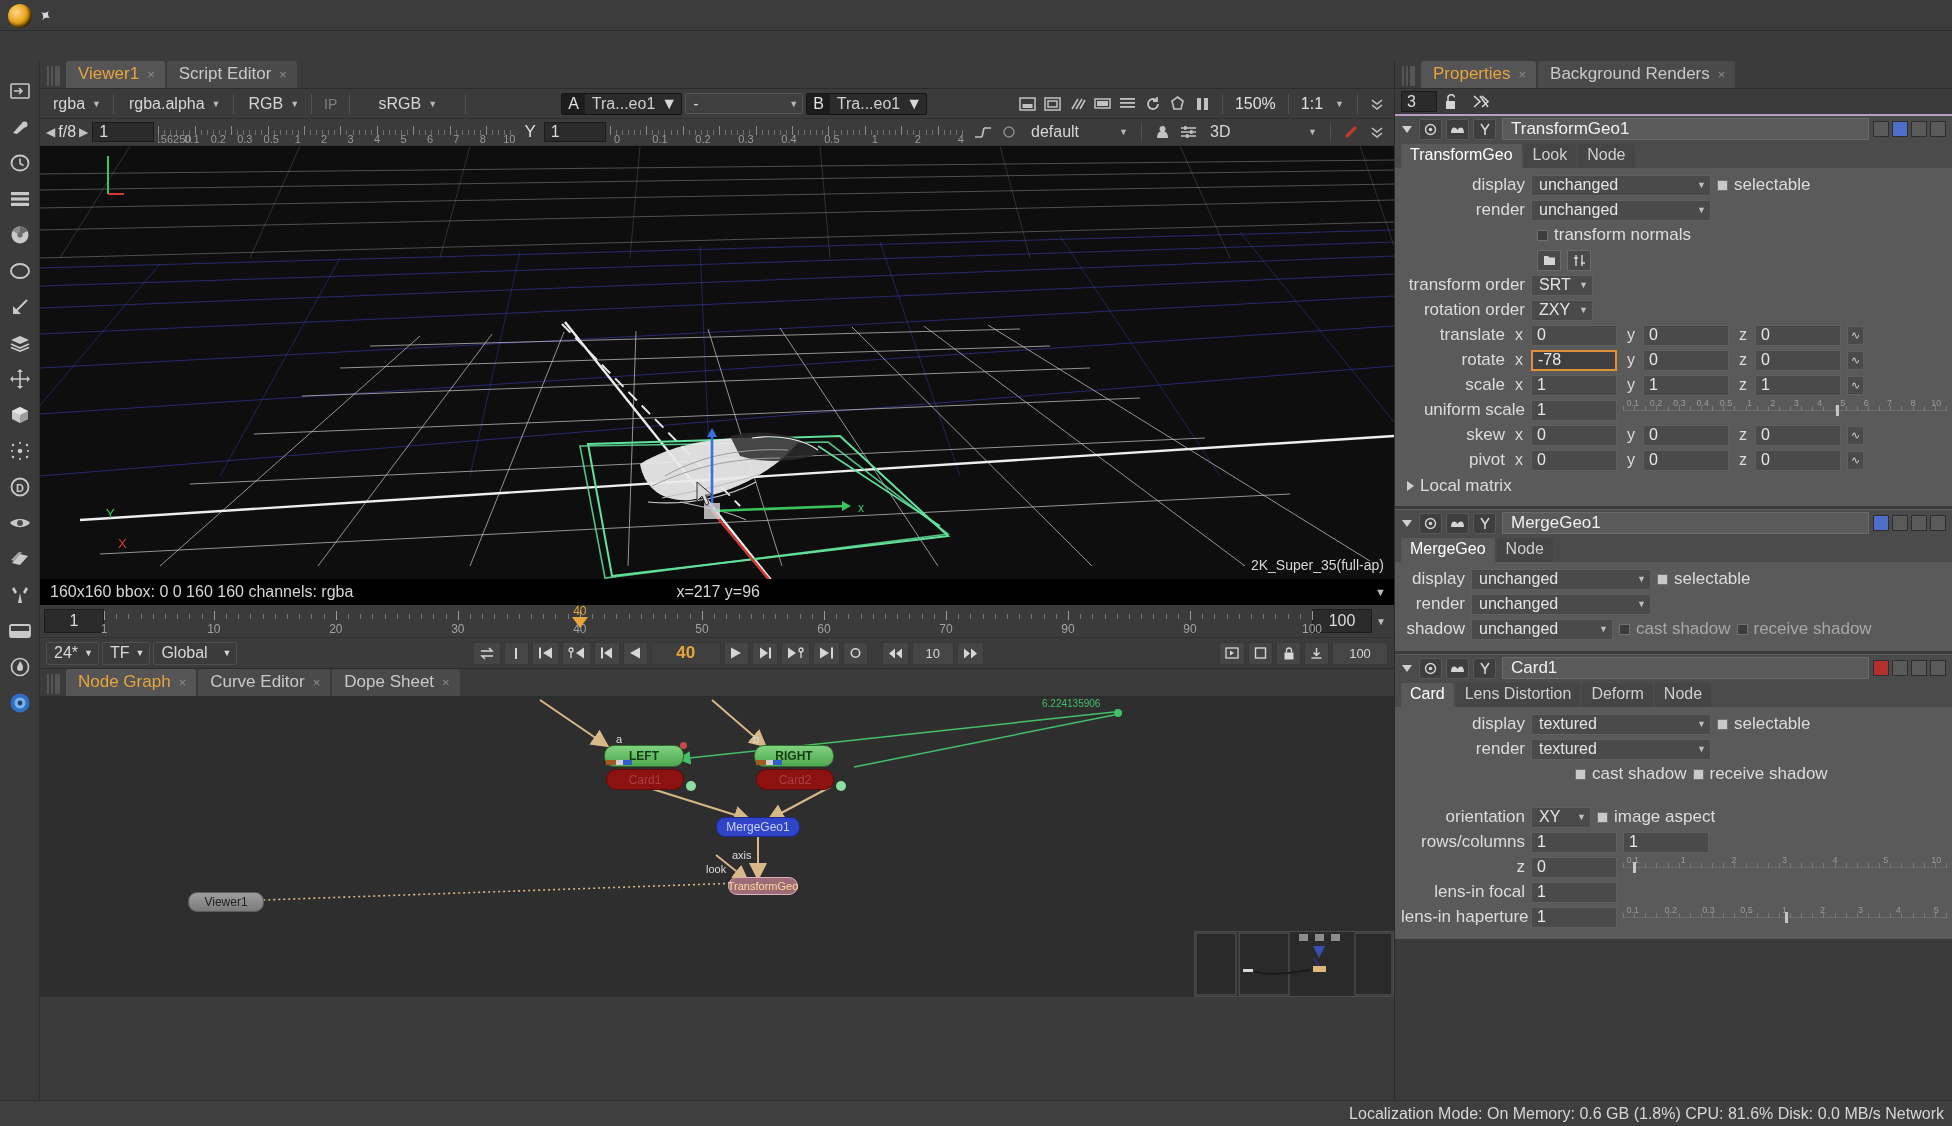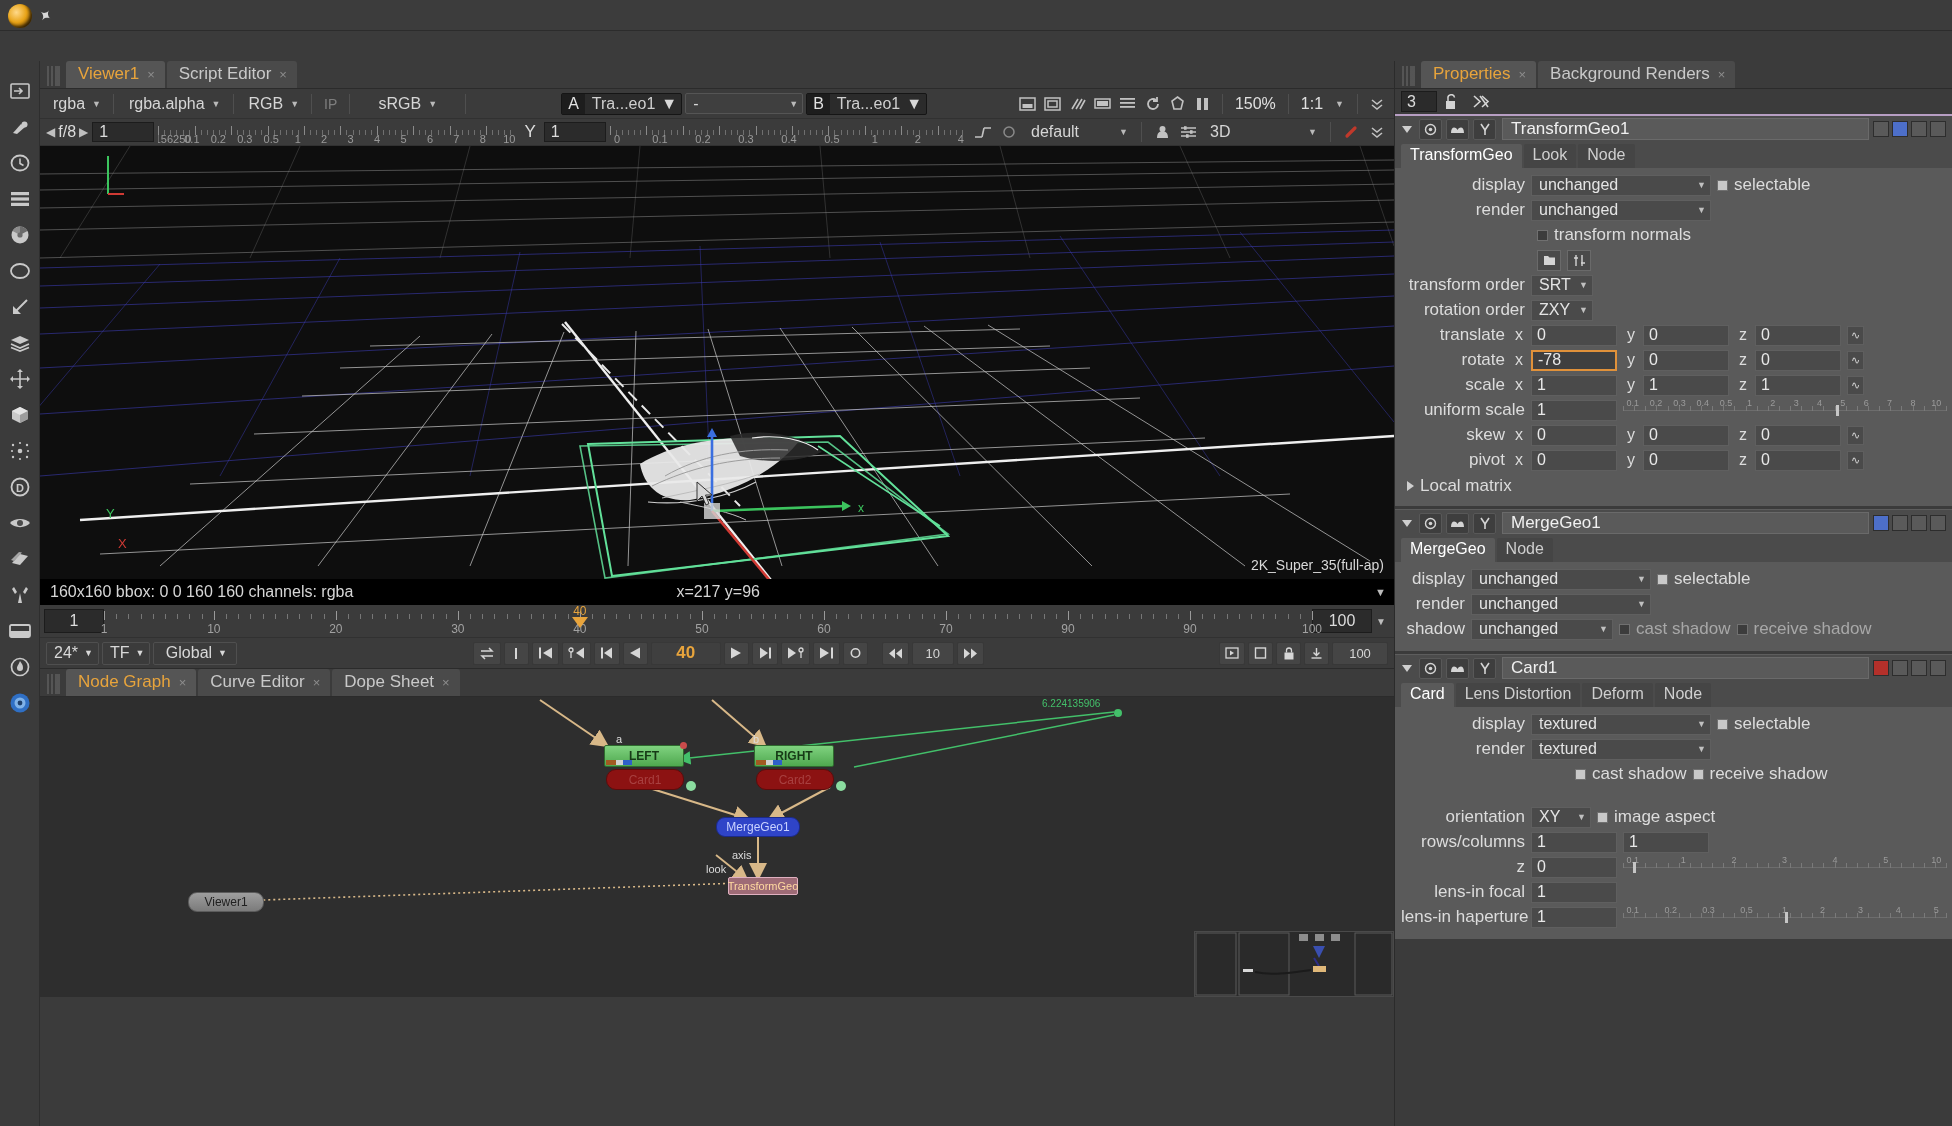--- a/index.html
+++ b/index.html
@@ -160,21 +160,21 @@
     display:flex;align-items:center;justify-content:center; color:#e8a43c; font-size:17px; font-weight:bold;
   }
   .tcombo{
     height:23px; background:#3b3b3b; border:1px solid #4f4f4f; border-radius:2px;
     display:flex; align-items:center; gap:6px; padding:0 5px 0 7px; font-size:16px; color:#d8d8d8;
   }
 
   
   .ngwrap{ position:relative; background:#2e2e2e; height:300px; overflow:hidden; }
   .ng-node{
-    position:absolute; border-radius:2px; display:flex; align-items:center; justify-content:center;
+    position:absolute; border-radius:10px; display:flex; align-items:center; justify-content:center;
     font-size:12px; white-space:nowrap;
   }
   .minimap{
     position:absolute; right:0; bottom:0; width:200px; height:66px;
     background:#262626; border:1px solid #4a4a4a;
   }
 
   
   .rightpane{
     position:absolute; left:1394px; top:61px; right:0; bottom:0; background:#3b3b3b;
@@ -942,21 +942,21 @@
 
       <div class="transport">
         <div class="tcombo">
           <span>24*</span>
             <span class="car" style="font-size:9px;">▼</span>
         </div>
         <div class="tcombo">
           <span>TF</span>
             <span class="car" style="font-size:9px;">▼</span>
         </div>
-        <div class="tcombo" style="min-width:84px;justify-content:center;">
+        <div class="tcombo" style="min-width:84px;justify-content:space-between;">
           <span>Global</span>
             <span class="car" style="font-size:9px;">▼</span>
         </div>
         <div style="flex:1"></div>
         <div class="tbtn">
             <svg width="16" height="13" viewBox="0 0 16 13">
               <path d="M2 4h11l-3-3M14 9H3l3 3" stroke="#d6d6d6" stroke-width="1.5" fill="none"></path>
             </svg>
           </div>
         <div class="tbtn">
@@ -1650,13 +1650,16 @@
               <div class="lb" style="left: 73.5%;">3</div>
               <div class="lb" style="left: 85.25%;">4</div>
               <div class="lb" style="left: 97%;">5</div>
               <div class="hand" style="left: 50%;"></div>
             </div>
         </div>
       </div>
     </div>
   </div>
 
+  <div class="statusbar">
+    <span>Localization Mode: On  Memory: 0.6 GB (1.8%) CPU: 81.6% Disk: 0.0 MB/s Network</span>
+  </div>
 </div>
 
 </body></html>

